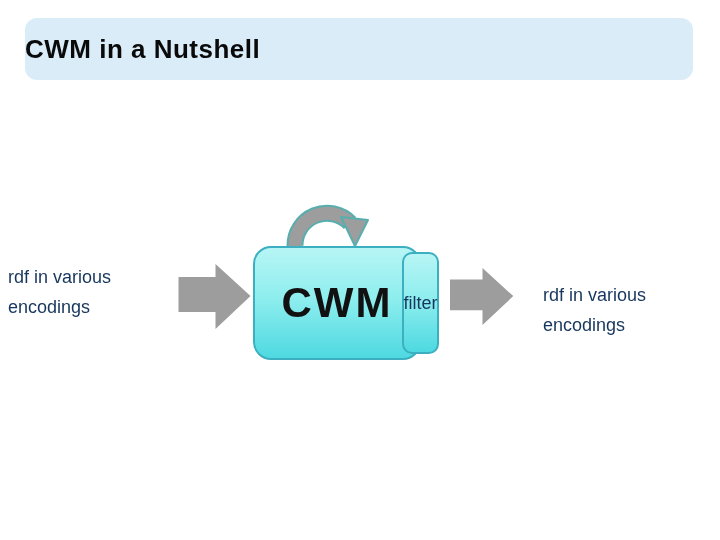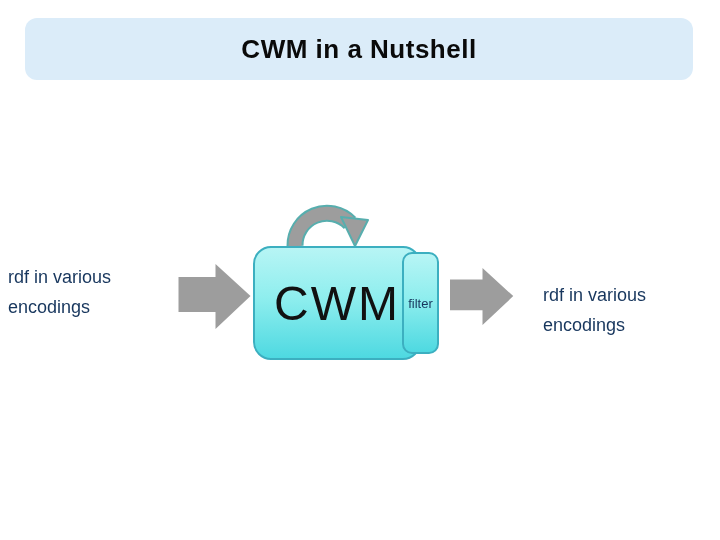--- a/index.html
+++ b/index.html
@@ -3,21 +3,21 @@
 <meta charset="utf-8">
 <style>
   html,body{margin:0;padding:0;background:#ffffff;}
   .slide{
     position:relative;width:720px;height:540px;background:#ffffff;overflow:hidden;
     font-family:"Liberation Sans","DejaVu Sans",sans-serif;
   }
   .title-bar{
     position:absolute;left:25px;top:18px;width:668px;height:62px;
     background:#dbecf9;border-radius:12px;
-    display:flex;align-items:center;justify-content:center;
+    display:flex;align-items:center;justify-content:flex-start;
   }
   .title-bar .title{
     font-size:26px;font-weight:bold;color:#0a0a0a;letter-spacing:0.5px;
   }
   .caption{
     position:absolute;left:233px;top:132px;width:200px;
     text-align:center;color:#17365d;font-size:18px;line-height:30px;
   }
   .side-label{
     position:absolute;width:164px;text-align:left;color:#17365d;
@@ -29,30 +29,30 @@
   .block-arrow{position:absolute;}
   .block-arrow.left{left:178px;top:263px;}
   .block-arrow.right{left:450px;top:263px;}
   .cwm-box{
     position:absolute;left:253px;top:246px;width:168px;height:114px;
     box-sizing:border-box;border:2px solid #3cafc0;border-radius:18px;
     background:linear-gradient(180deg,#b7f5f5 0%,#8feeee 45%,#4ed9e1 100%);
     display:flex;align-items:center;justify-content:center;z-index:1;
   }
   .cwm-box .cwm-label{
-    font-size:48px;color:#111;letter-spacing:2px;font-weight:400;
+    font-size:42px;color:#111;letter-spacing:2px;font-weight:700;
   }
   .filter-box{
     position:absolute;left:402px;top:252px;width:37px;height:102px;
     box-sizing:border-box;border:2px solid #3cafc0;border-radius:10px;
     background:linear-gradient(180deg,#b7f5f5 0%,#8feeee 45%,#4ed9e1 100%);
     display:flex;align-items:center;justify-content:center;z-index:2;
   }
   .filter-box .filter-label{
-    font-size:13px;color:#17365d;
+    font-size:18px;color:#17365d;
   }
 </style>
 </head>
 <body>
 
 <div class="slide">
 
   <div class="title-bar">
     <span class="title">CWM in a Nutshell</span>
   </div>

